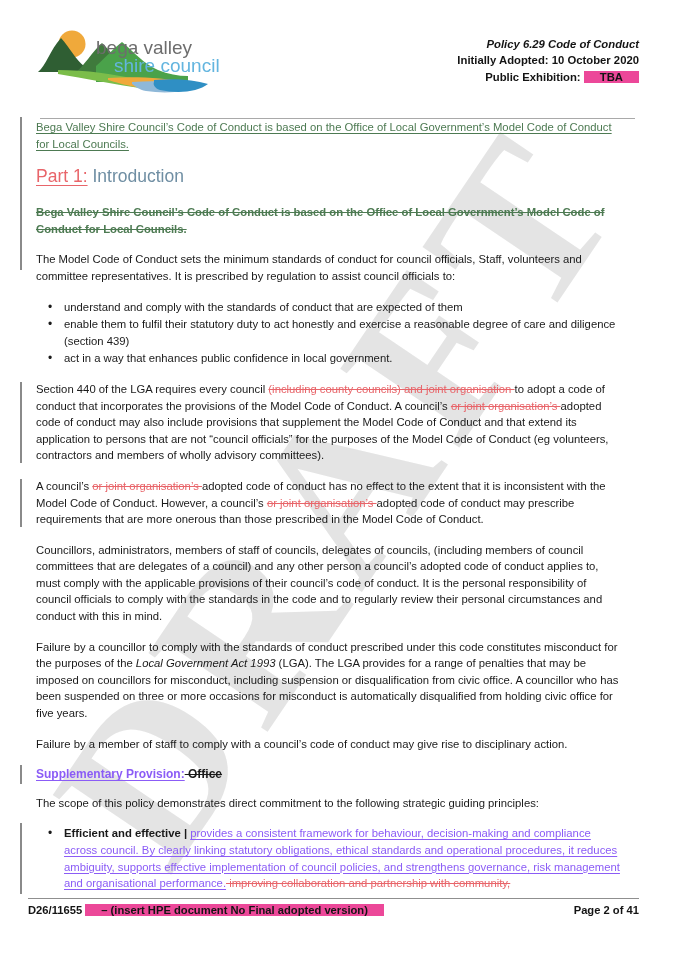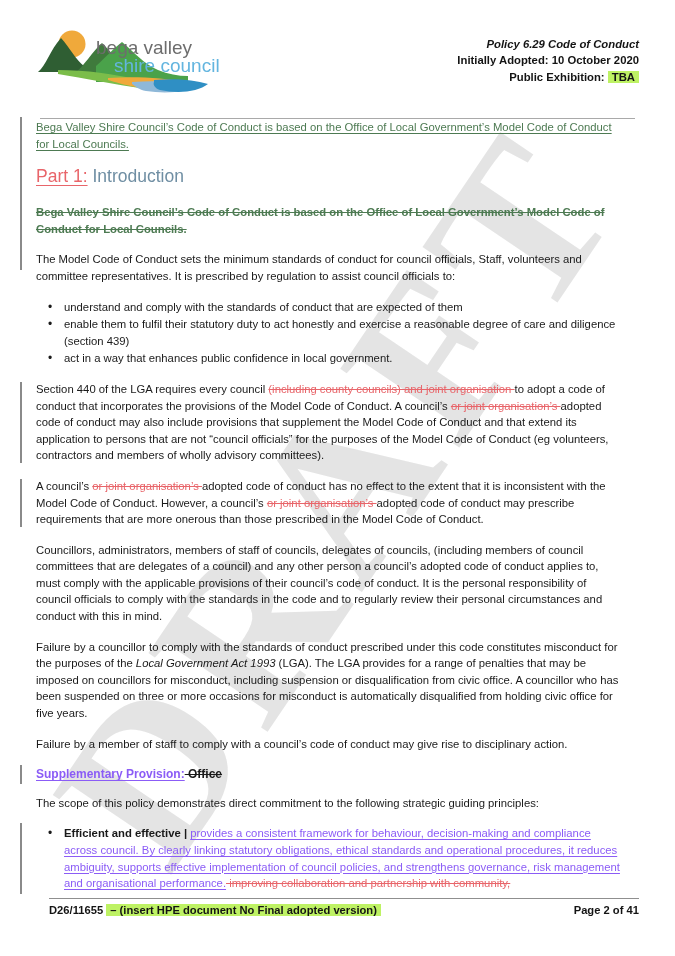--- a/index.html
+++ b/index.html
@@ -47,21 +47,21 @@
   .logo{width:218px;height:80px;display:block;}
   .header-meta{
     text-align:right;
     font-size:11.3px;
     line-height:16.4px;
     color:#141414;
     padding-top:12px;
     font-weight:600;
   }
   .header-meta .policy-line{font-style:italic;}
-  .hl{background:#bef264;padding:0 4px;text-align:center;}
+  .hl{background:#ec4899;padding:0 16px;text-align:center;}
 
   .rule{
     position:relative;z-index:2;
     margin:14px 40px 0 40px;
     border:0;border-top:1px solid #a9a9a9;
     height:0;
   }
 
   
   .content{
@@ -121,21 +121,21 @@
   }
   li .dot{
     position:absolute;left:12px;top:0px;
     font-size:12px;line-height:16.6px;color:#1a1a1a;
   }
   ul.spaced li{margin-bottom:1px;}
 
   
   .footer{
     position:absolute;z-index:2;
-    left:49px;right:36px;bottom:40px;
+    left:28px;right:36px;bottom:40px;
   }
   .footer-rule{border:0;border-top:1px solid #8f8f8f;margin:0 0 5px 0;}
   .footer-row{
     display:flex;justify-content:space-between;align-items:baseline;
     font-size:11.2px;color:#141414;font-weight:600;
   }
   .footer-left{white-space:nowrap;}
   .footer-right{white-space:nowrap;}
 </style>
 </head>

